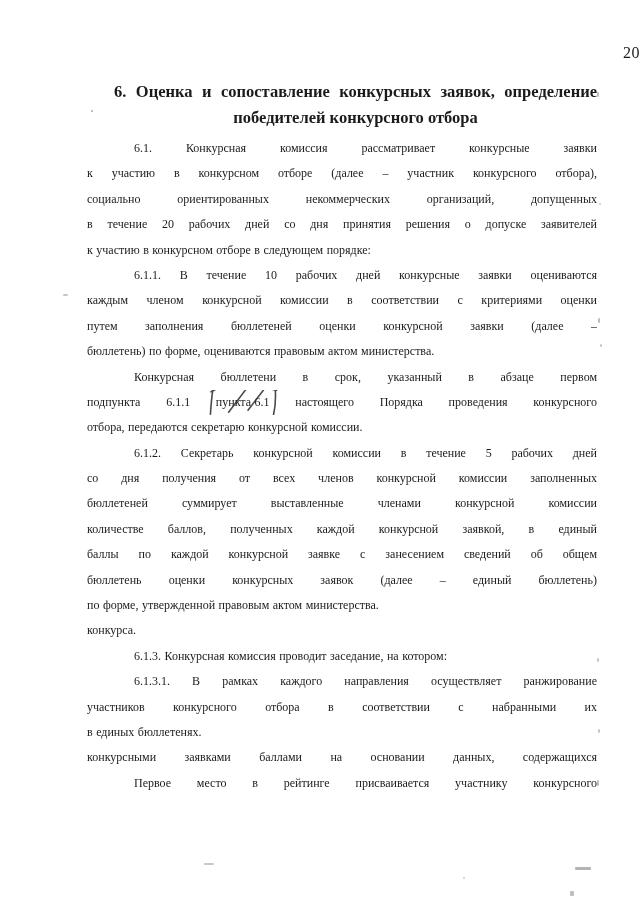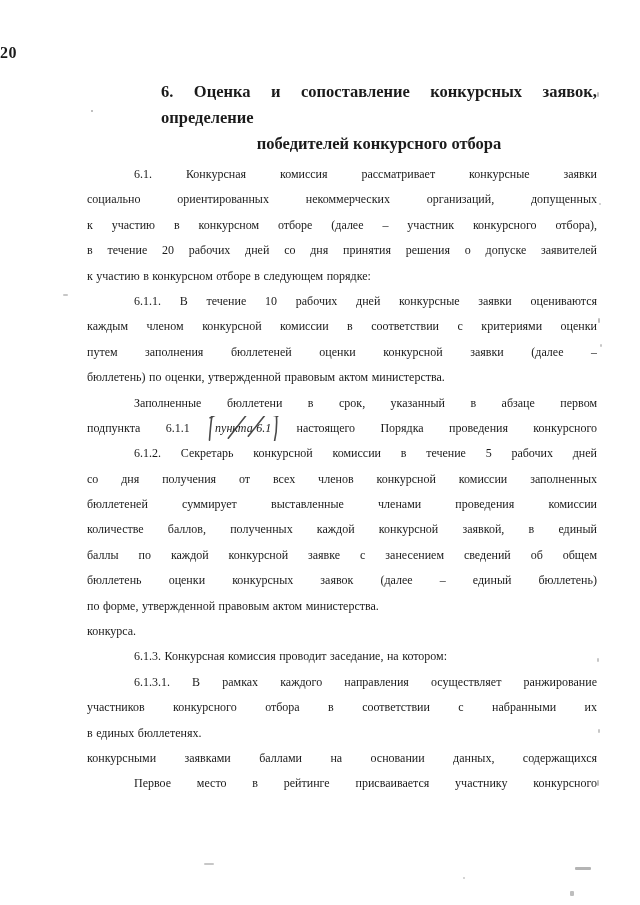--- a/index.html
+++ b/index.html
@@ -7,37 +7,37 @@
     position:relative;
     width:640px; height:905px;
     background:#ffffff;
     font-family:"Liberation Serif","DejaVu Serif",serif;
     color:#1b1b1b;
     overflow:hidden;
     margin:0 auto;
   }
   .pagenum {
     position:absolute; top:44px; left:0; width:100%;
-    text-align:left; font-size:16px; letter-spacing:.5px;font-weight:bold;
+    text-align:right; font-size:16px; letter-spacing:.5px;
   }
   .content { position:absolute; left:87px; top:79px; width:510px; }
   .heading {
-    margin-left:74px; font-weight:bold; font-size:16.5px; line-height:26px;
+    margin-left:27px; font-weight:bold; font-size:16.5px; line-height:26px;
   }
   .heading .h-line1 { text-align:justify; text-align-last:justify; }
   .heading .h-line2 { text-align:center; }
   .bodytext { margin-top:5px; font-size:12px; }
   .line {
     line-height:25.4px; height:25.4px; overflow:hidden;
     text-align:justify; text-align-last:justify;
     word-spacing:.5px;
   }
   .line.indent { text-indent:47px; }
   .line.end { text-align-last:left; }
-  .marked { position:relative; display:inline-block;font-style:italic; }
+  .marked { position:relative; display:inline-block; }
   .marked svg {
     position:absolute; left:-8px; top:-5px;
     width:calc(100% + 19px); height:33px;
     pointer-events:none; overflow:visible;
   }
   .speck { position:absolute; background:#444; border-radius:1px; }
 </style>
 </head>
 <body>
 
@@ -45,42 +45,43 @@
 
   <div class="pagenum">20</div>
 
   <div class="content">
     <div class="heading">
       <div class="h-line1">6. Оценка и сопоставление конкурсных заявок, определение</div>
       <div class="h-line2">победителей конкурсного отбора</div>
     </div>
     <div class="bodytext" id="body-lines">
         <div class="line indent">6.1. Конкурсная комиссия рассматривает конкурсные заявки</div>
+        <div class="line">к участию в конкурсном отборе (далее – участник конкурсного отбора),</div>
         <div class="line">социально ориентированных некоммерческих организаций, допущенных</div>
-        <div class="line">к участию в конкурсном отборе (далее – участник конкурсного отбора),</div>
         <div class="line">в течение 20 рабочих дней со дня принятия решения о допуске заявителей</div>
         <div class="line end">к участию в конкурсном отборе в следующем порядке:</div>
         <div class="line indent">6.1.1. В течение 10 рабочих дней конкурсные заявки оцениваются</div>
         <div class="line">каждым членом конкурсной комиссии в соответствии с критериями оценки</div>
         <div class="line">путем заполнения бюллетеней оценки конкурсной заявки (далее –</div>
-        <div class="line end">бюллетень) по оценки, утвержденной правовым актом министерства.</div>
-        <div class="line indent">Заполненные бюллетени в срок, указанный в абзаце первом</div>
+        <div class="line end">бюллетень) по форме, оцениваются правовым актом министерства.</div>
+        <div class="line indent">Конкурсная бюллетени в срок, указанный в абзаце первом</div>
         <div class="line"><span>подпункта 6.1.1 </span><span class="marked"><span>пункта 6.1</span><svg viewBox="0 0 120 34" preserveAspectRatio="none">
               <g fill="none" stroke="#2b2b2b" stroke-width="1.6" stroke-linecap="round" opacity="0.85">
                 <path vector-effect="non-scaling-stroke" d="M5,7 L16,3.5"></path>
                 <path vector-effect="non-scaling-stroke" d="M8,4.5 C6,13 5,21 4,30"></path>
                 <path vector-effect="non-scaling-stroke" d="M34,28 L62,5"></path>
                 <path vector-effect="non-scaling-stroke" d="M66,26 L93,4"></path>
                 <path vector-effect="non-scaling-stroke" d="M96,3 L113,5.5"></path>
                 <path vector-effect="non-scaling-stroke" d="M111,4.5 C112,14 111,23 108,31"></path>
               </g>
             </svg></span><span> настоящего Порядка проведения конкурсного</span></div>
+        <div class="line end">отбора, передаются секретарю конкурсной комиссии.</div>
         <div class="line indent">6.1.2. Секретарь конкурсной комиссии в течение 5 рабочих дней</div>
         <div class="line">со дня получения от всех членов конкурсной комиссии заполненных</div>
-        <div class="line">бюллетеней суммирует выставленные членами проведения комиссии</div>
+        <div class="line">бюллетеней суммирует выставленные членами конкурсной комиссии</div>
         <div class="line">количестве баллов, полученных каждой конкурсной заявкой, в единый</div>
         <div class="line">баллы по каждой конкурсной заявке с занесением сведений об общем</div>
         <div class="line">бюллетень оценки конкурсных заявок (далее – единый бюллетень)</div>
         <div class="line end">по форме, утвержденной правовым актом министерства.</div>
         <div class="line end">конкурса.</div>
         <div class="line indent end">6.1.3. Конкурсная комиссия проводит заседание, на котором:</div>
         <div class="line indent">6.1.3.1. В рамках каждого направления осуществляет ранжирование</div>
         <div class="line">участников конкурсного отбора в соответствии с набранными их</div>
         <div class="line end">в единых бюллетенях.</div>
         <div class="line">конкурсными заявками баллами на основании данных, содержащихся</div>

